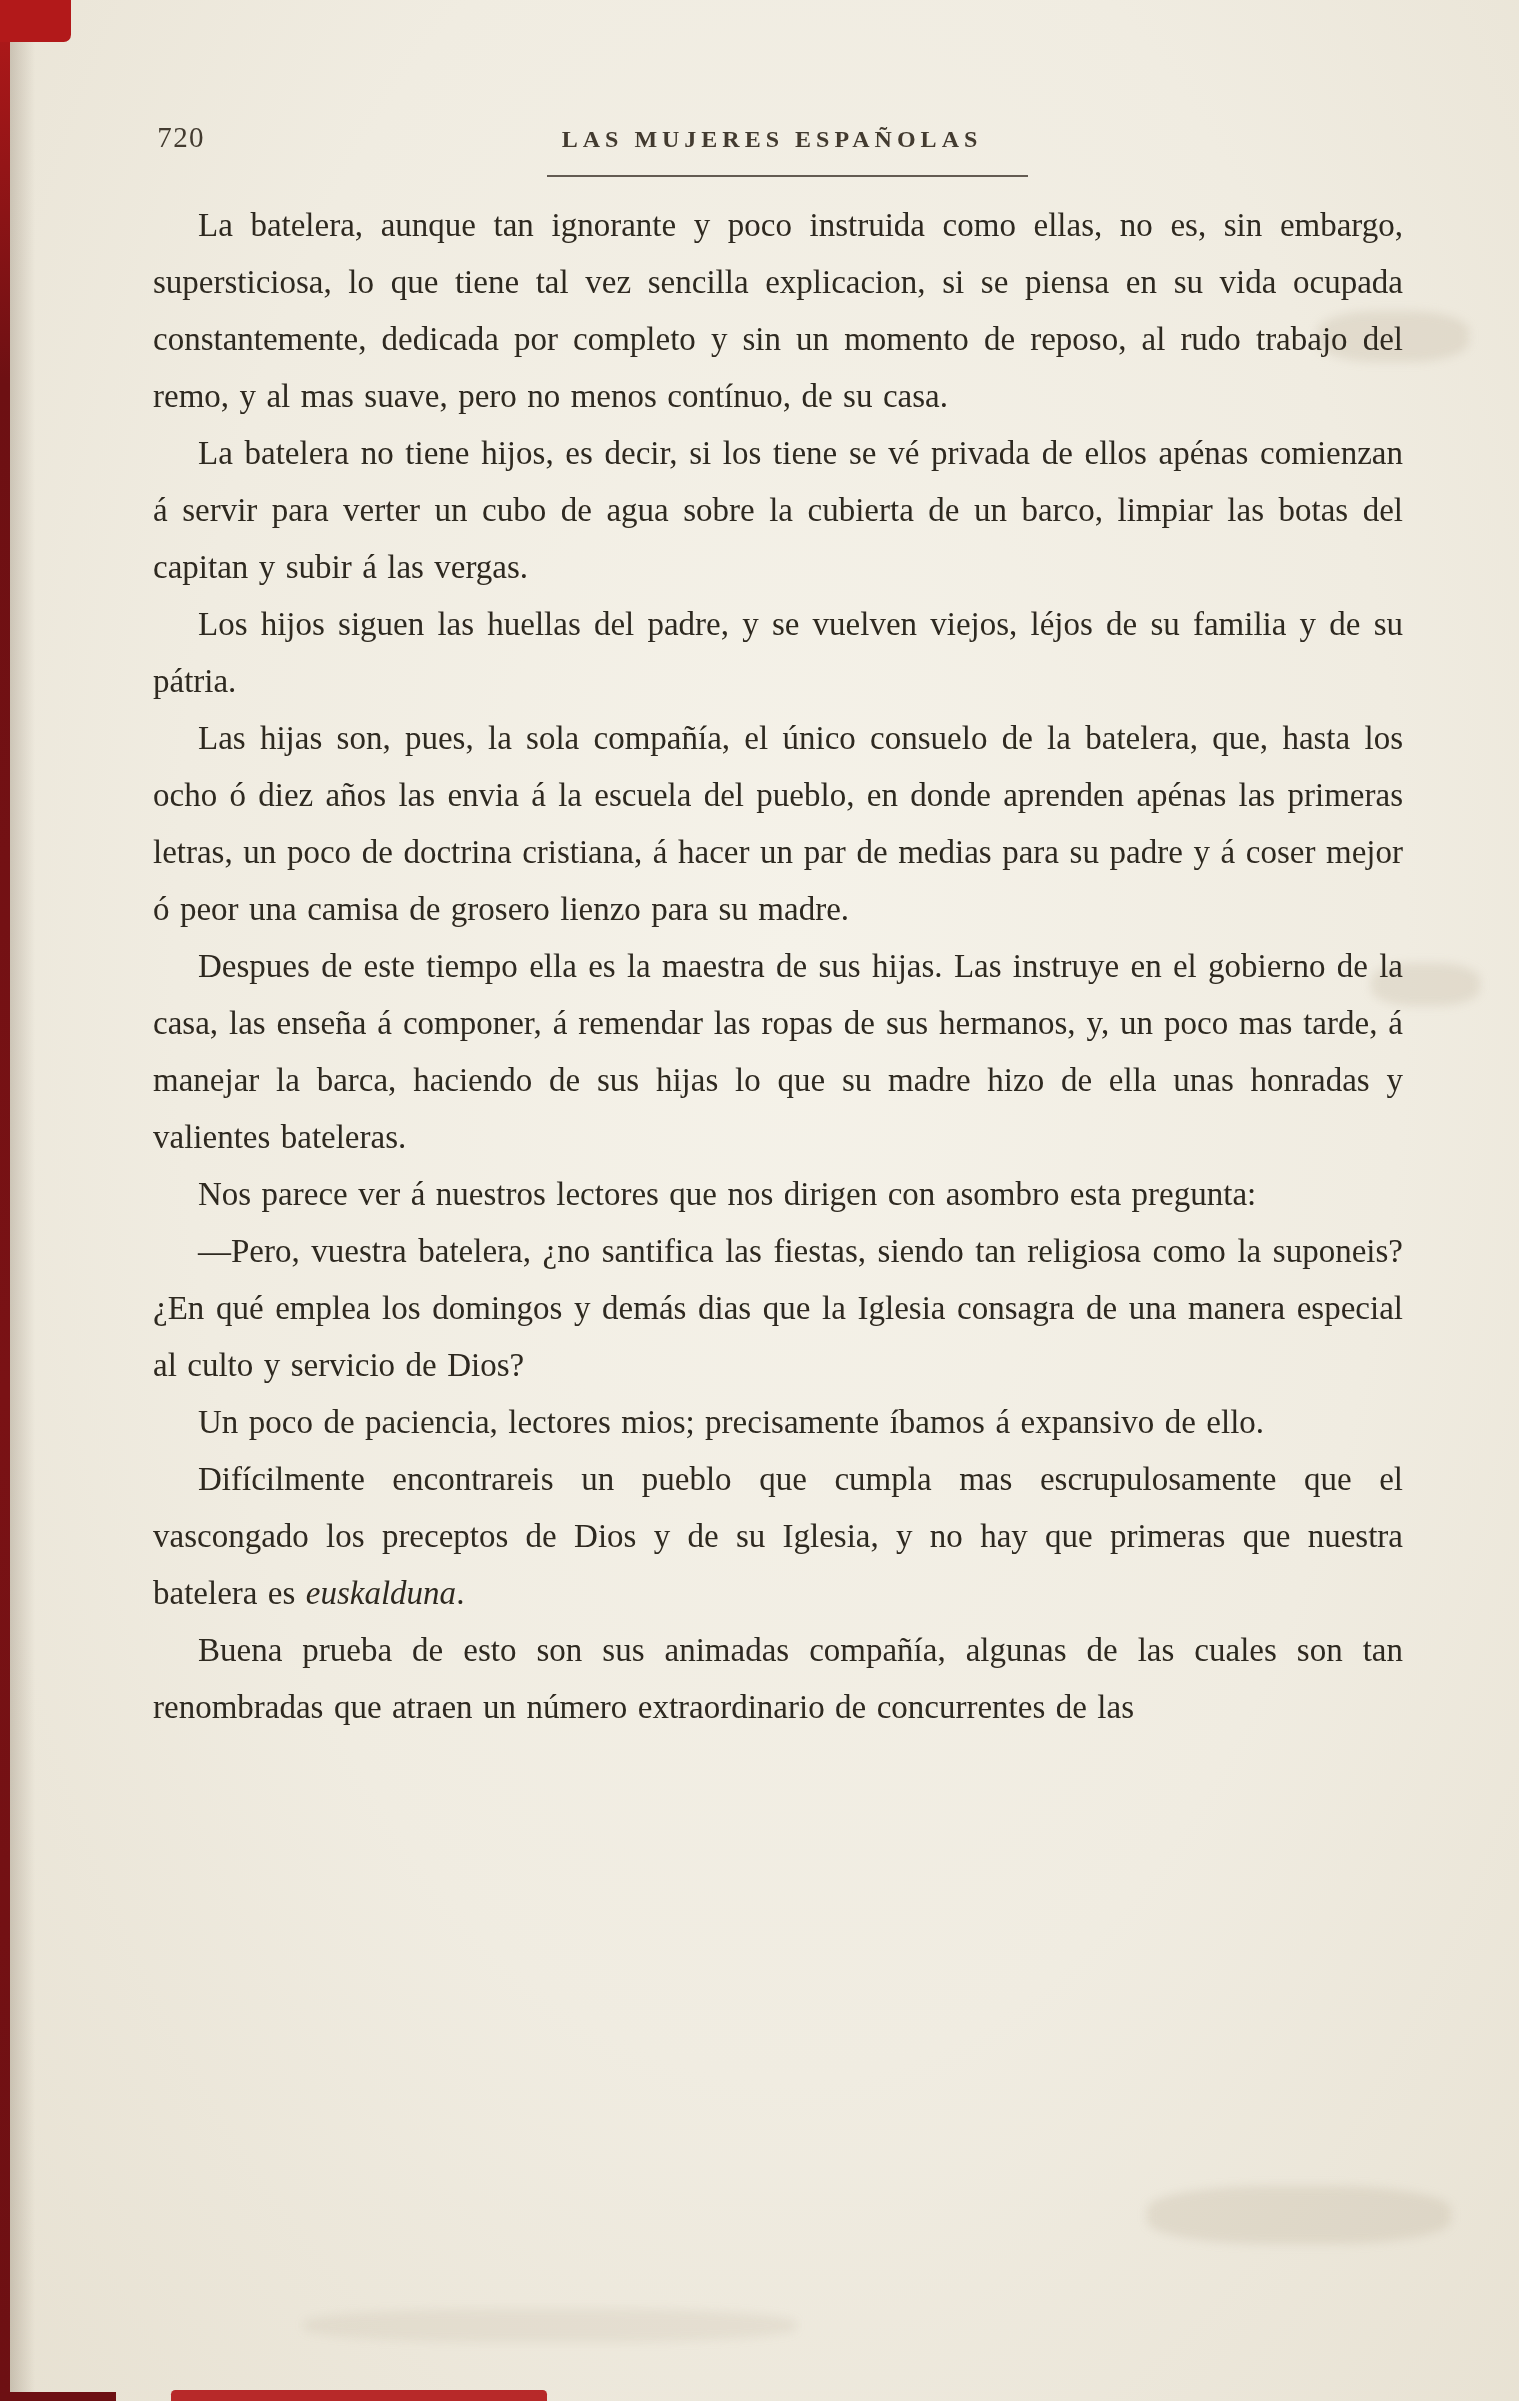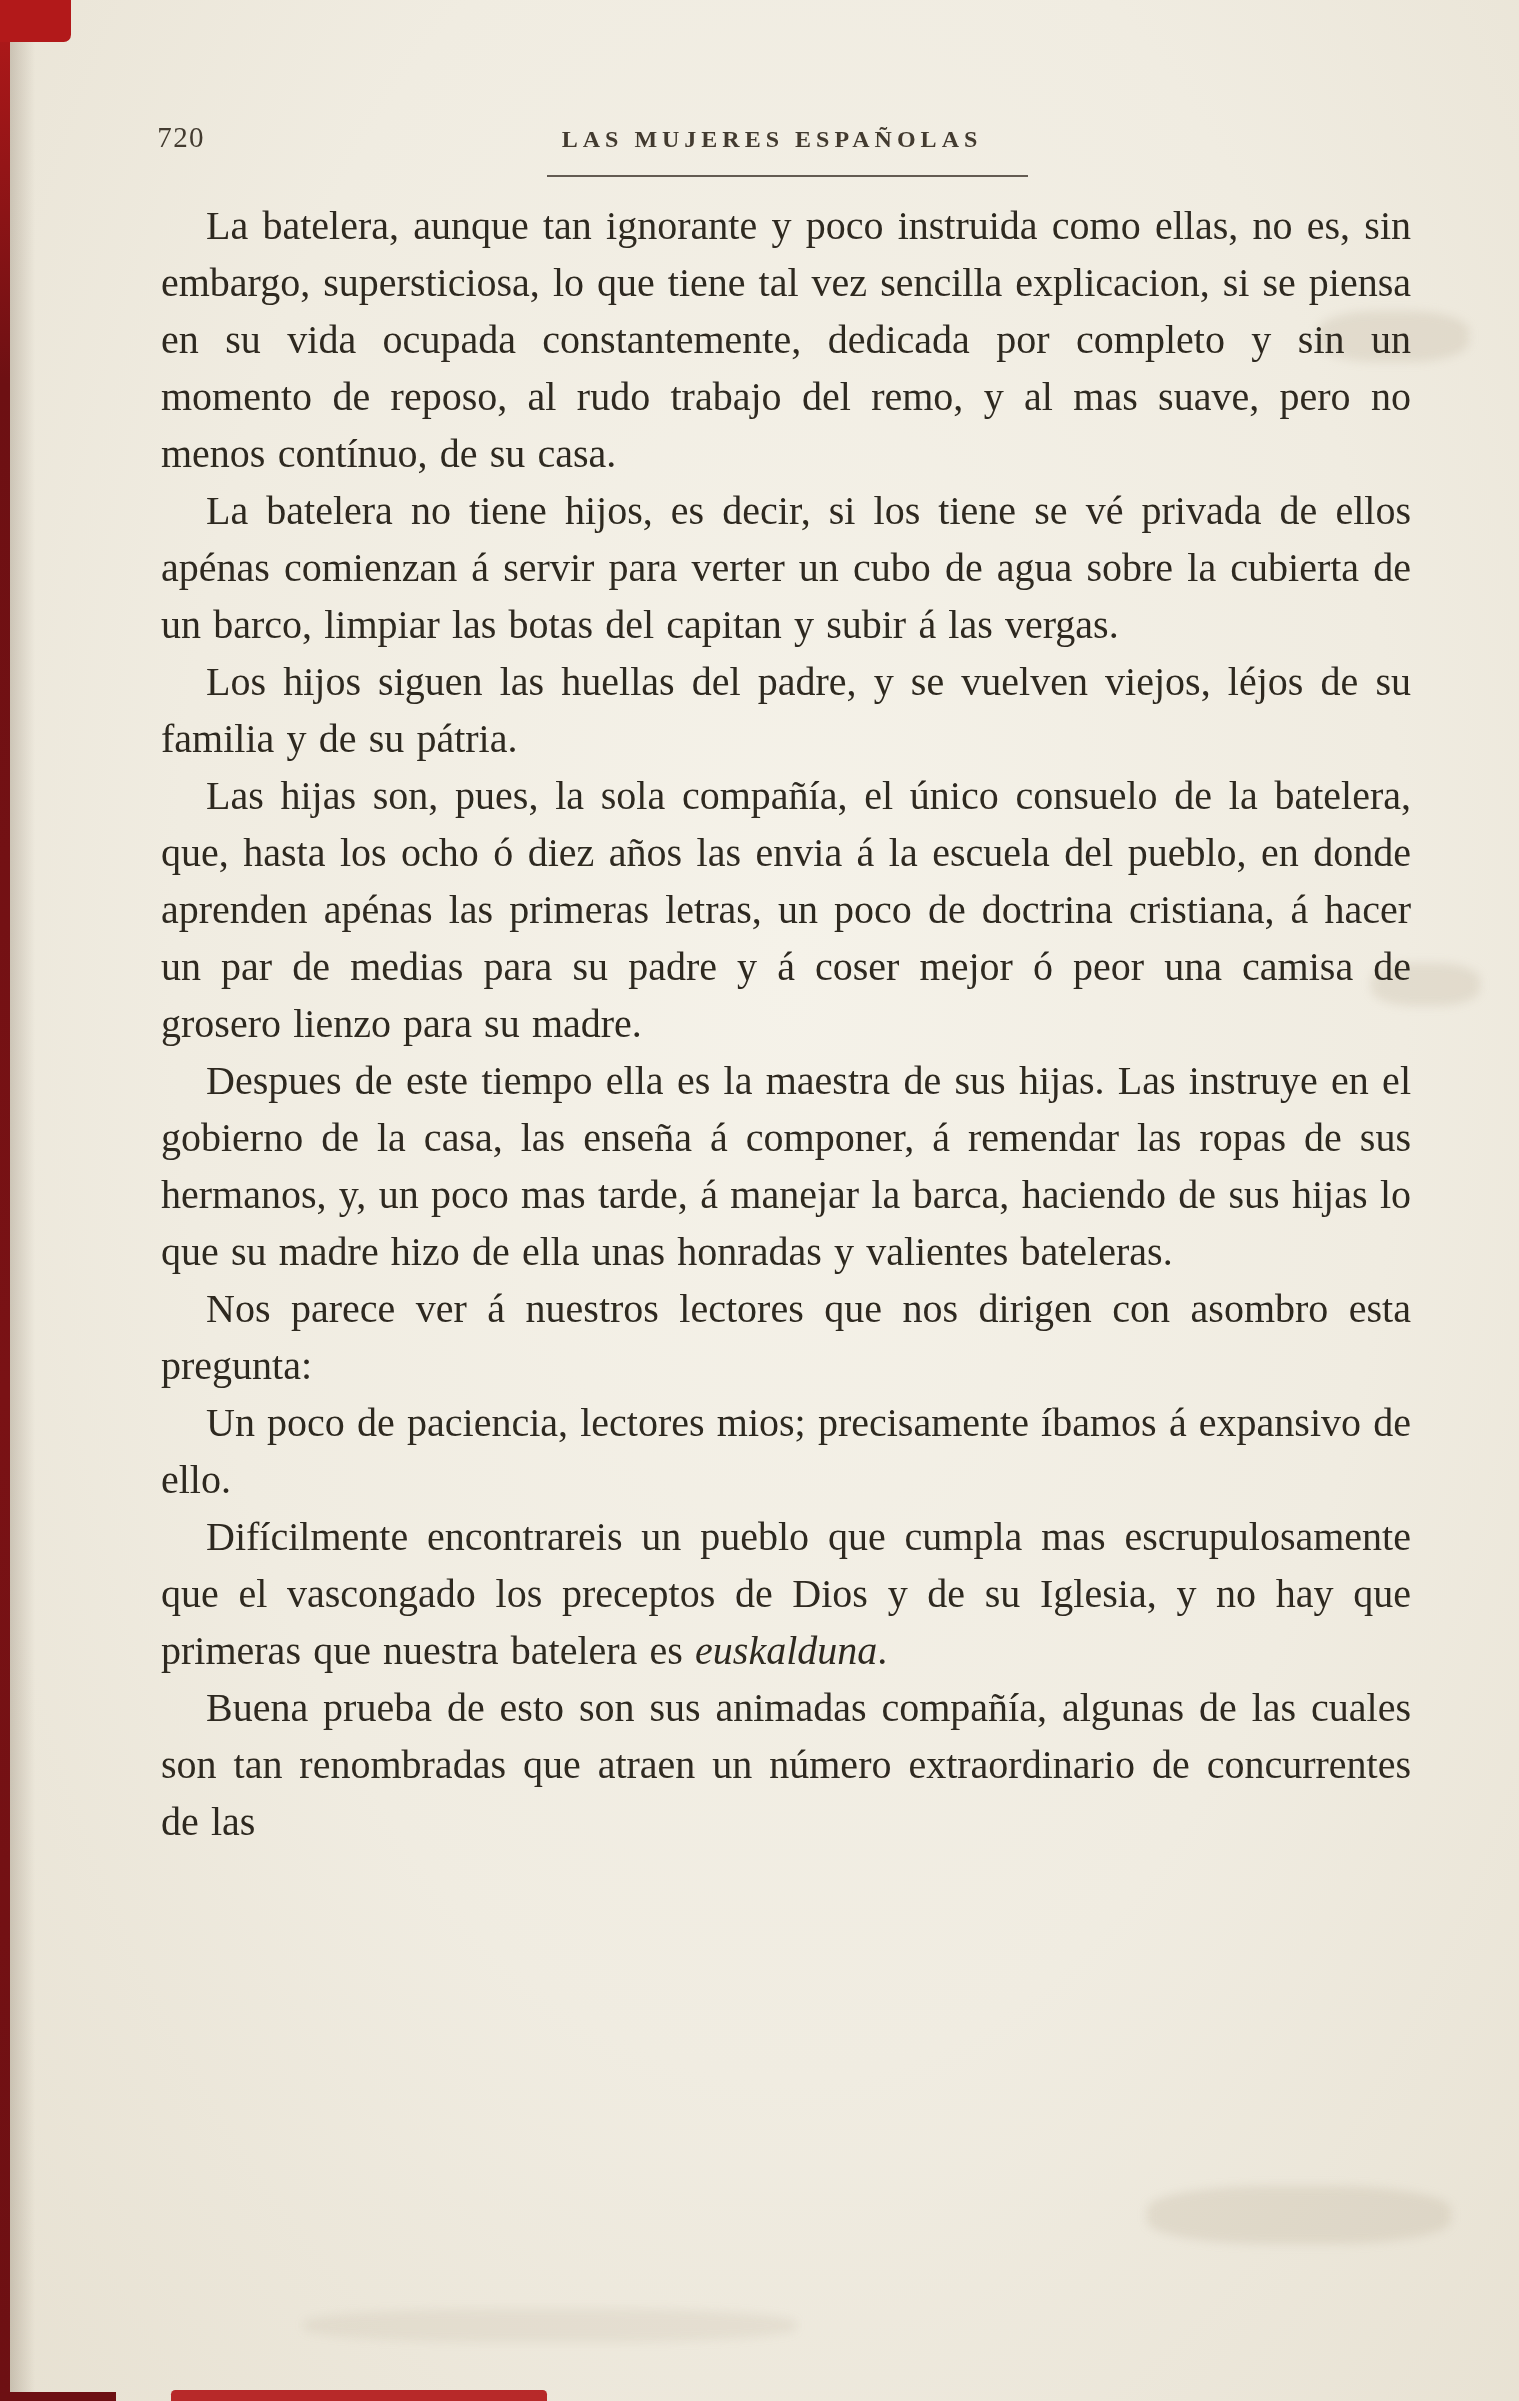--- a/index.html
+++ b/index.html
@@ -28,22 +28,22 @@
     position:absolute;left:0;right:12px;top:5.8px;text-align:center;
     font-size:24px;font-weight:700;letter-spacing:5px;color:var(--heading-ink);
   }
   .header-rule{
     position:absolute;top:175px;left:547px;width:481px;height:2.2px;
     background:var(--rule);opacity:.85;
   }
 
   
   .page-body{
-    position:absolute;top:197px;left:161px;width:1250px;
-    font-size:40px;line-height:57px;text-align:justify;word-spacing:2.2px;
+    position:absolute;top:197px;left:153px;width:1250px;
+    font-size:33px;line-height:57px;text-align:justify;word-spacing:2.2px;
   }
   .para{margin:0;text-indent:45px;}
   .para span{white-space:pre-wrap;}
   .para .italic{font-style:italic;}
 
   
   .artifact{position:absolute;pointer-events:none;}
   .gutter-strip{
     left:0;top:0;width:10px;height:100%;
     background:linear-gradient(180deg,var(--scan-red) 0%,var(--scan-red-dark) 16%,#7a1215 58%,var(--scan-red-dark) 100%);
@@ -91,17 +91,18 @@
 </header>
 <div class="header-rule"></div>
 
 <main class="page-body">
     <p class="para"><span>La batelera, aunque tan ignorante y poco instruida como ellas, no es, sin embargo, supersticiosa, lo que tiene tal vez sencilla explicacion, si se piensa en su vida ocupada constantemente, dedicada por completo y sin un momento de reposo, al rudo trabajo del remo, y al mas suave, pero no menos contínuo, de su casa.</span></p>
     <p class="para"><span>La batelera no tiene hijos, es decir, si los tiene se vé privada de ellos apénas comienzan á servir para verter un cubo de agua sobre la cubierta de un barco, limpiar las botas del capitan y subir á las vergas.</span></p>
     <p class="para"><span>Los hijos siguen las huellas del padre, y se vuelven viejos, léjos de su familia y de su pátria.</span></p>
     <p class="para"><span>Las hijas son, pues, la sola compañía, el único consuelo de la batelera, que, hasta los ocho ó diez años las envia á la escuela del pueblo, en donde aprenden apénas las primeras letras, un poco de doctrina cristiana, á hacer un par de medias para su padre y á coser mejor ó peor una camisa de grosero lienzo para su madre.</span></p>
     <p class="para"><span>Despues de este tiempo ella es la maestra de sus hijas. Las instruye en el gobierno de la casa, las enseña á componer, á remendar las ropas de sus hermanos, y, un poco mas tarde, á manejar la barca, haciendo de sus hijas lo que su madre hizo de ella unas honradas y valientes bateleras.</span></p>
     <p class="para"><span>Nos parece ver á nuestros lectores que nos dirigen con asombro esta pregunta:</span></p>
+    <p class="para"><span>—Pero, vuestra batelera, ¿no santifica las fiestas, siendo tan religiosa como la suponeis? ¿En qué emplea los domingos y demás dias que la Iglesia consagra de una manera especial al culto y servicio de Dios?</span></p>
     <p class="para"><span>Un poco de paciencia, lectores mios; precisamente íbamos á expansivo de ello.</span></p>
     <p class="para"><span>Difícilmente encontrareis un pueblo que cumpla mas escrupulosamente que el vascongado los preceptos de Dios y de su Iglesia, y no hay que primeras que nuestra batelera es </span><span class="italic">euskalduna</span><span>.</span></p>
     <p class="para"><span>Buena prueba de esto son sus animadas compañía, algunas de las cuales son tan renombradas que atraen un número extraordinario de concurrentes de las</span></p>
   </main>
 
 
 </body></html>

